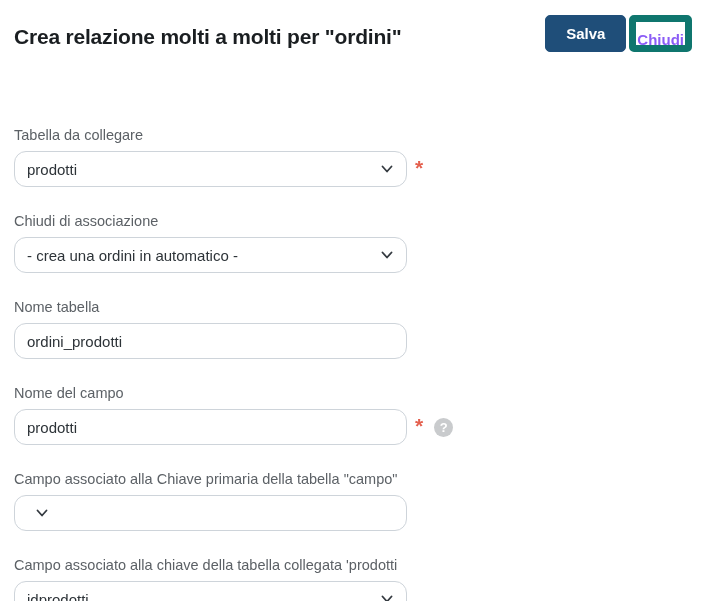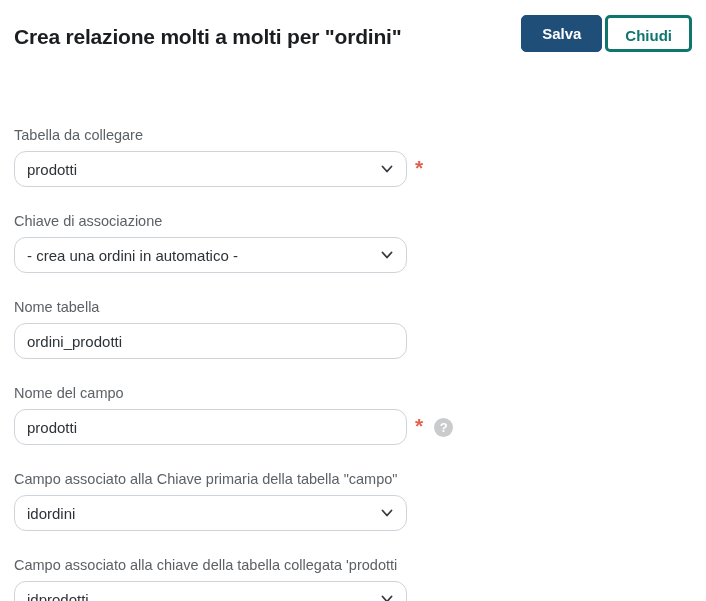--- a/index.html
+++ b/index.html
@@ -37,23 +37,23 @@
     cursor: pointer;
     line-height: 35px;
   }
   .btn-primary {
     background: #1f4e79;
     color: #ffffff;
     border: 1px solid #1f4e79;
   }
   .btn-outline {
     background: #ffffff;
-    color: #0f766e;
-    border: 3px solid #0f766e;
-    padding: 0 17px;
+    color: #8b5cf6;
+    border: 7px solid #0f766e;
+    padding: 0 1px;
   }
 
   
   .field { margin-bottom: 26px; }
   .field-label {
     font-size: 14.5px;
     color: #5c6166;
     margin-bottom: 8px;
   }
   .control-row {
@@ -133,21 +133,21 @@
           <svg width="14" height="14" viewBox="0 0 14 14">
               <path d="M2.5 4.5 L7 9.5 L11.5 4.5" fill="none" stroke="#343a40" stroke-width="1.8" stroke-linecap="round" stroke-linejoin="round"></path>
             </svg>
         </span>
       </div>
       <span class="required">*</span>
     </div>
   </div>
 
   <div class="field">
-    <div class="field-label">Chiave di associazione</div>
+    <div class="field-label">Chiudi di associazione</div>
     <div class="control-row">
       <div class="control select-control">
         <span class="value">- crea una ordini in automatico -</span>
         <span class="chevron">
           <svg width="14" height="14" viewBox="0 0 14 14">
               <path d="M2.5 4.5 L7 9.5 L11.5 4.5" fill="none" stroke="#343a40" stroke-width="1.8" stroke-linecap="round" stroke-linejoin="round"></path>
             </svg>
         </span>
       </div>
     </div>
@@ -166,21 +166,20 @@
       <input type="text" class="control" value="prodotti" style="">
       <span class="required">*</span>
       <span class="help-icon">?</span>
     </div>
   </div>
 
   <div class="field">
     <div class="field-label">Campo associato alla Chiave primaria della tabella "campo"</div>
     <div class="control-row">
       <div class="control select-control">
-        <span class="value">idordini</span>
         <span class="chevron">
           <svg width="14" height="14" viewBox="0 0 14 14">
               <path d="M2.5 4.5 L7 9.5 L11.5 4.5" fill="none" stroke="#343a40" stroke-width="1.8" stroke-linecap="round" stroke-linejoin="round"></path>
             </svg>
         </span>
       </div>
     </div>
   </div>
 
   <div class="field">

